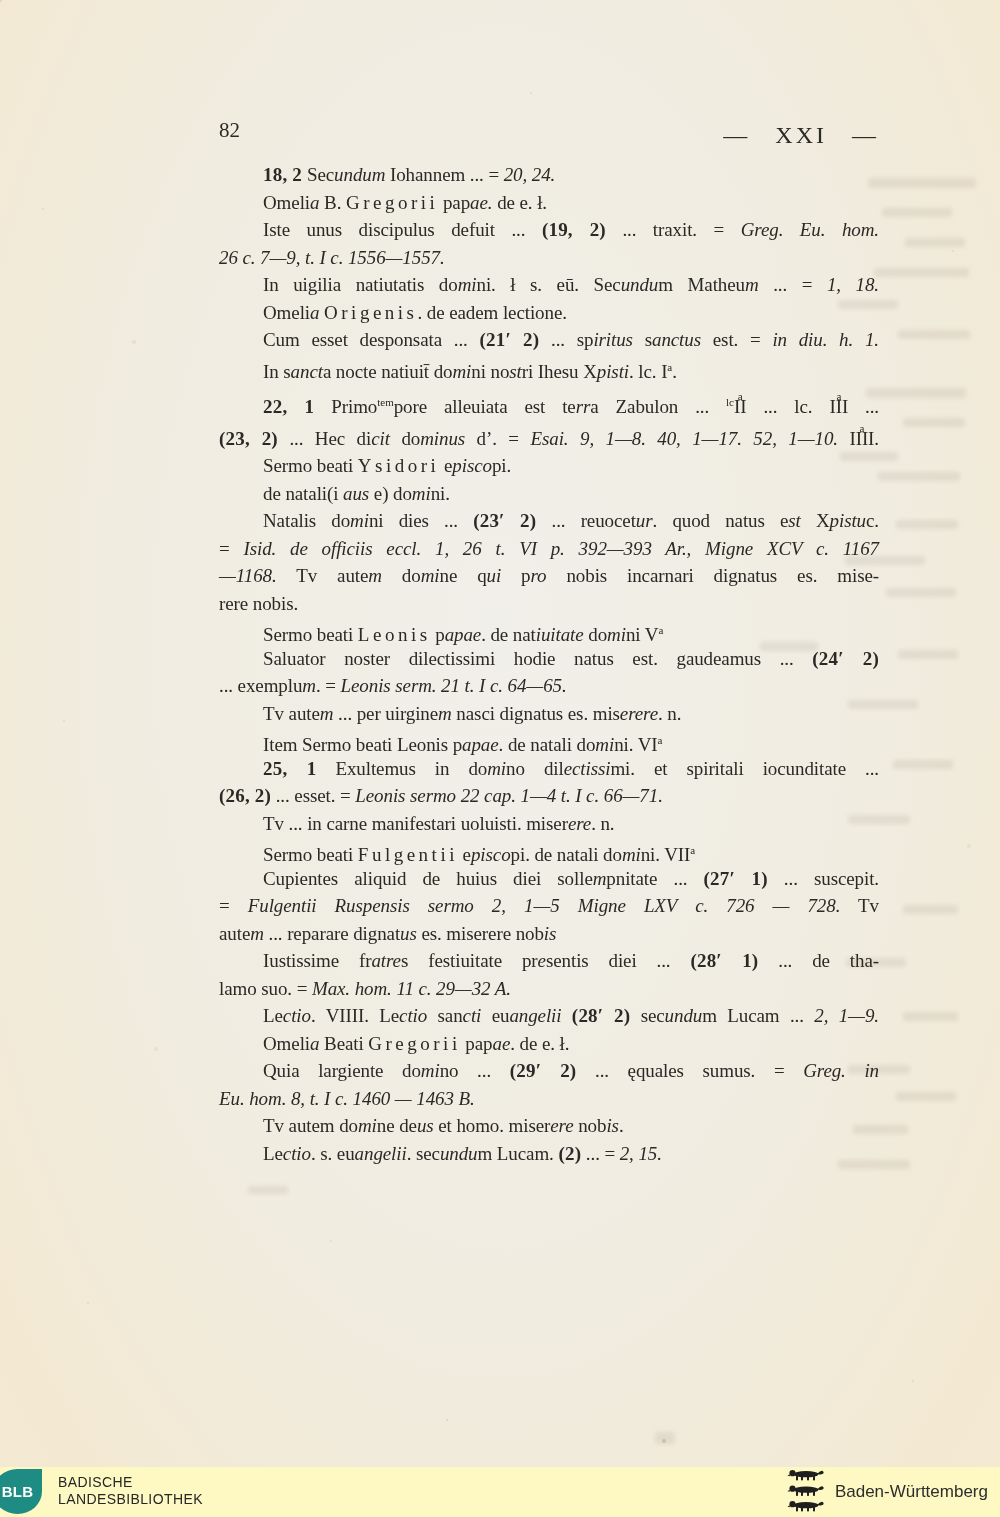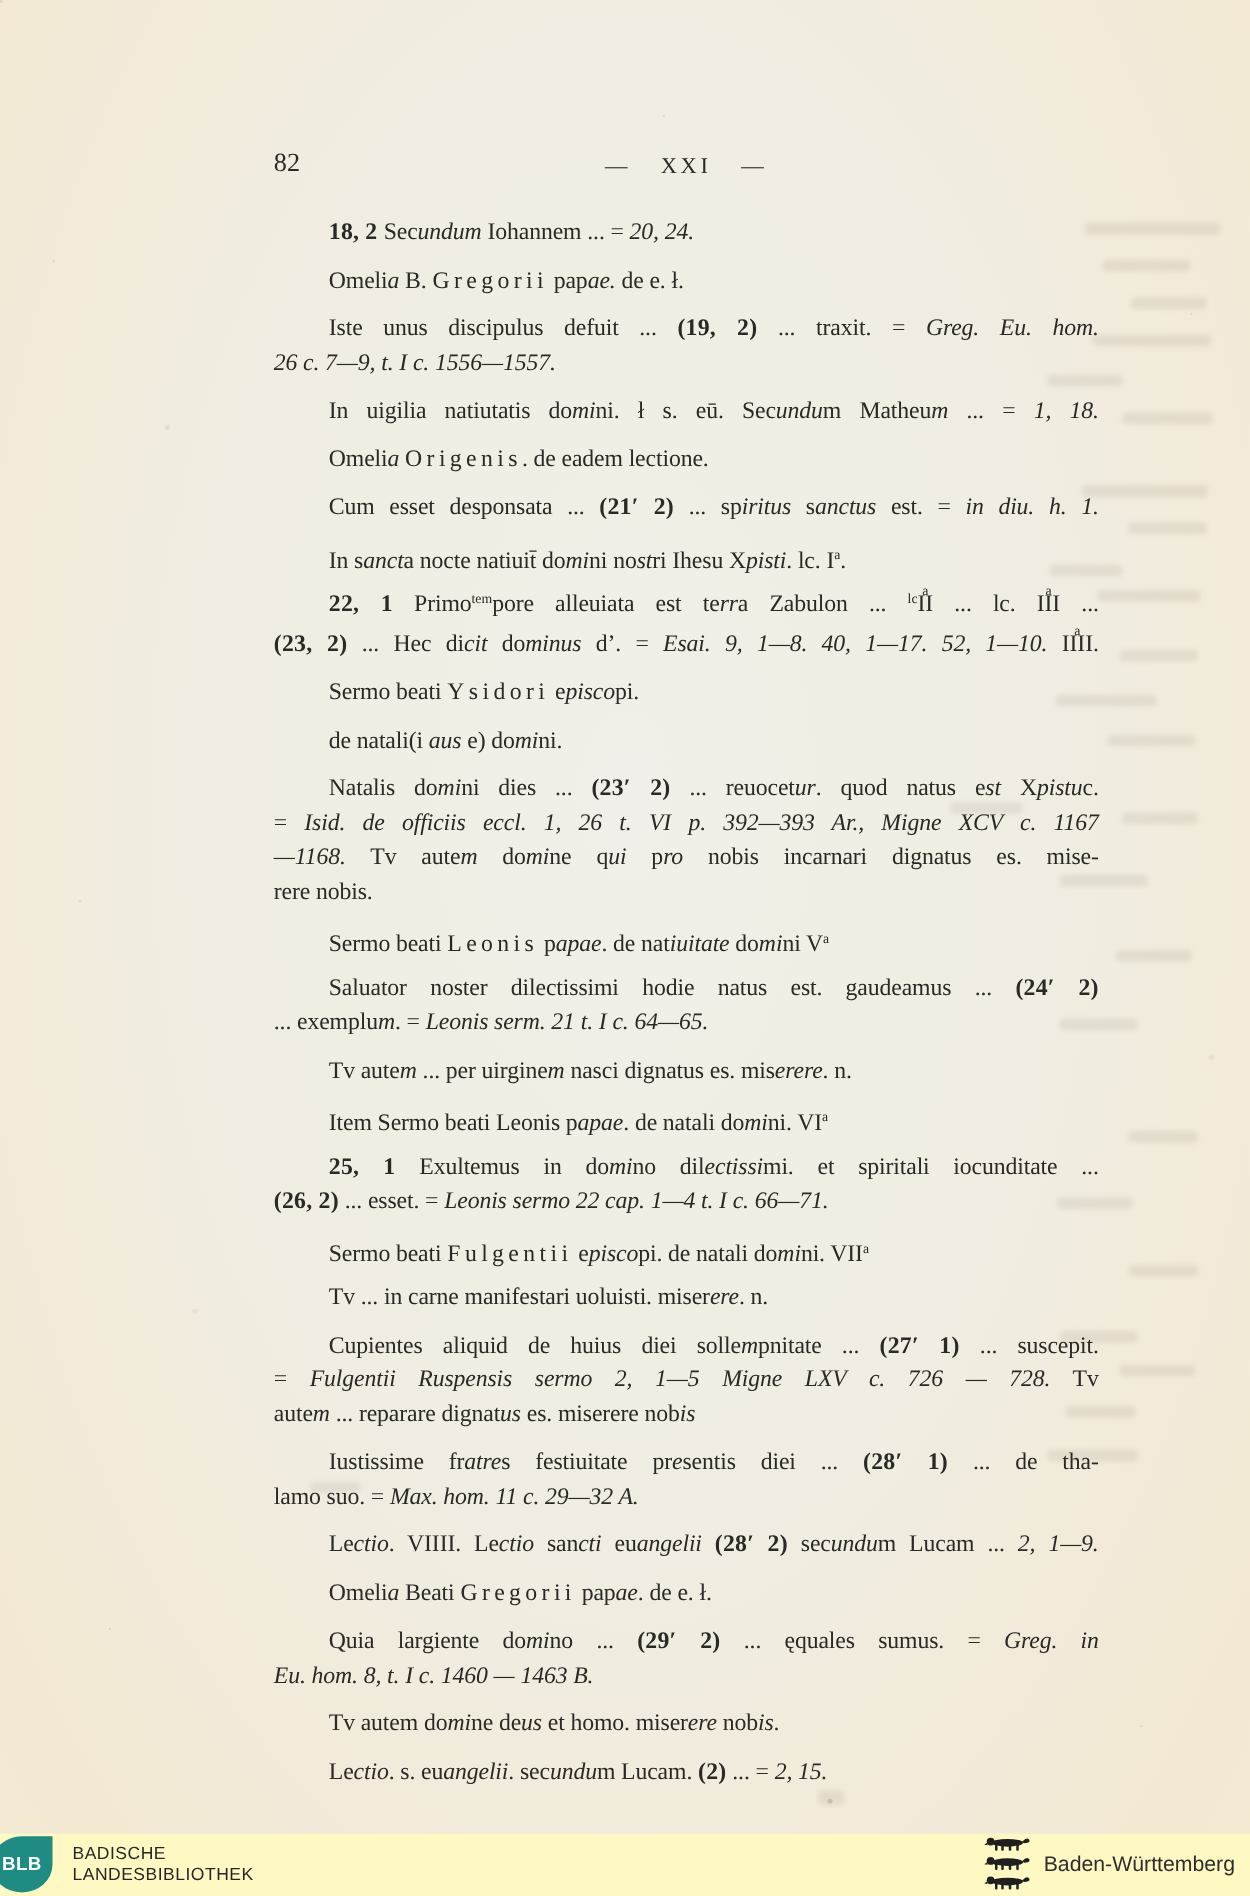--- a/index.html
+++ b/index.html
@@ -18,29 +18,29 @@
     box-shadow:42px 208px 0 0 rgba(185,145,85,.22), 133px 341px 0 1px rgba(200,160,100,.18),
       63px 720px 0 0 rgba(185,145,85,.2), 155px 1048px 0 1px rgba(200,160,100,.16),
       87px 1302px 0 0 rgba(185,145,85,.22), 446px 1419px 0 0 rgba(160,130,80,.25),
       663px 1440px 0 1px rgba(150,130,90,.3), 912px 1380px 0 0 rgba(185,145,85,.2),
       952px 250px 0 0 rgba(185,145,85,.2), 968px 845px 0 1px rgba(200,160,100,.15),
       530px 92px 0 0 rgba(185,145,85,.18), 330px 1240px 0 0 rgba(185,145,85,.18);}
   
   .bleed{position:absolute;background:rgba(120,110,92,.12);filter:blur(2px);border-radius:3px;}
   
   .folio{position:absolute;left:219px;top:118px;font-size:21px;color:#2c2a26;}
-  .running-head{position:absolute;left:219px;top:122px;width:660px;text-align:center;
-    font-size:18px;letter-spacing:3px;word-spacing:16px;color:#2c2a26;}
+  .running-head{position:absolute;left:219px;top:122px;width:660px;text-align:right;
+    font-size:24px;letter-spacing:3px;word-spacing:16px;color:#2c2a26;}
   
   .text-block{
     position:absolute;left:219px;top:161px;width:660px;
     font-size:19px;color:#2b2925;letter-spacing:-.1px;
   }
   .line{height:27.5px;line-height:27.5px;white-space:nowrap;}
-  .line.ind{padding-left:44px;margin-top:11px;}
+  .line.ind{padding-left:44px;}
   .line.just{text-align:justify;text-align-last:justify;}
   .line.gap{margin-top:8px;}
   .i{font-style:italic;}
   .b{font-weight:bold;letter-spacing:.2px;}
   .sp{letter-spacing:3.5px;}
   .sup{font-size:11px;vertical-align:7px;letter-spacing:0;}
   .ovr{position:relative;display:inline-block;}
   .ovr>.top{position:absolute;top:-10px;left:50%;transform:translateX(-50%);
     font-size:11px;font-style:normal;font-weight:normal;}
   
@@ -117,22 +117,22 @@
     <div class="line just"><span>= </span><span class="i">Isid. de officiis eccl. 1, 26 t. VI p. 392—393 Ar., Migne XCV c. 1167</span></div>
     <div class="line just"><span class="i">—1168.</span><span> Tv aute</span><span class="i">m</span><span> do</span><span class="i">mi</span><span>ne q</span><span class="i">ui</span><span> p</span><span class="i">ro</span><span> nobis incarnari dignatus es. mise-</span></div>
     <div class="line"><span>rere nobis.</span></div>
     <div class="line ind"><span>Sermo beati </span><span class="sp">Leonis</span><span> p</span><span class="i">apae</span><span>. de nat</span><span class="i">iuitate</span><span> do</span><span class="i">mi</span><span>ni V</span><span class="sup">a</span></div>
     <div class="line ind just"><span>Saluator noster dilectissimi hodie natus est. gaudeamus ... </span><span class="b">(24′ 2)</span></div>
     <div class="line"><span>... exemplu</span><span class="i">m</span><span>. = </span><span class="i">Leonis serm. 21 t. I c. 64—65.</span></div>
     <div class="line ind"><span>Tv aute</span><span class="i">m</span><span> ... per uirgine</span><span class="i">m</span><span> nasci dignatus es. mis</span><span class="i">erere</span><span>. n.</span></div>
     <div class="line ind"><span>Item Sermo beati Leonis p</span><span class="i">apae</span><span>. de natali do</span><span class="i">mi</span><span>ni. VI</span><span class="sup">a</span></div>
     <div class="line ind just"><span class="b">25, 1</span><span> Exultemus in do</span><span class="i">mi</span><span>no dil</span><span class="i">ectissi</span><span>mi. et spiritali iocunditate ...</span></div>
     <div class="line"><span class="b">(26, 2)</span><span> ... esset. = </span><span class="i">Leonis sermo 22 cap. 1—4 t. I c. 66—71.</span></div>
+    <div class="line ind"><span>Tv ... in carne manifestari uoluisti. miser</span><span class="i">ere</span><span>. n.</span></div>
     <div class="line ind"><span>Sermo beati </span><span class="sp">Fulgentii</span><span> e</span><span class="i">pisco</span><span>pi. de natali do</span><span class="i">mi</span><span>ni. VII</span><span class="sup">a</span></div>
-    <div class="line ind"><span>Tv ... in carne manifestari uoluisti. miser</span><span class="i">ere</span><span>. n.</span></div>
     <div class="line ind just"><span>Cupientes aliquid de huius diei solle</span><span class="i">m</span><span>pnitate ... </span><span class="b">(27′ 1)</span><span> ... suscepit.</span></div>
     <div class="line just"><span>= </span><span class="i">Fulgentii Ruspensis sermo 2, 1—5 Migne LXV c. 726 — 728.</span><span> Tv</span></div>
     <div class="line"><span>aute</span><span class="i">m</span><span> ... reparare dignat</span><span class="i">us</span><span> es. miserere nob</span><span class="i">is</span></div>
     <div class="line ind just"><span>Iustissime fr</span><span class="i">atre</span><span>s festiuitate pr</span><span class="i">e</span><span>sentis diei ... </span><span class="b">(28′ 1)</span><span> ... de tha-</span></div>
     <div class="line"><span>lamo suo. = </span><span class="i">Max. hom. 11 c. 29—32 A.</span></div>
     <div class="line ind just"><span>Le</span><span class="i">ctio</span><span>. VIIII. Le</span><span class="i">ctio</span><span> san</span><span class="i">cti</span><span> eu</span><span class="i">angelii</span><span> </span><span class="b">(28′ 2)</span><span> sec</span><span class="i">undu</span><span>m Lucam ... </span><span class="i">2, 1—9.</span></div>
     <div class="line ind"><span>Omeli</span><span class="i">a</span><span> Beati </span><span class="sp">Gregorii</span><span> pap</span><span class="i">ae</span><span>. de e. ł.</span></div>
     <div class="line ind just"><span>Quia largiente do</span><span class="i">mi</span><span>no ... </span><span class="b">(29′ 2)</span><span> ... ęquales sumus. = </span><span class="i">Greg. in</span></div>
     <div class="line"><span class="i">Eu. hom. 8, t. I c. 1460 — 1463 B.</span></div>
     <div class="line ind"><span>Tv autem do</span><span class="i">mi</span><span>ne de</span><span class="i">us</span><span> et homo. miser</span><span class="i">ere</span><span> nob</span><span class="i">is</span><span>.</span></div>

